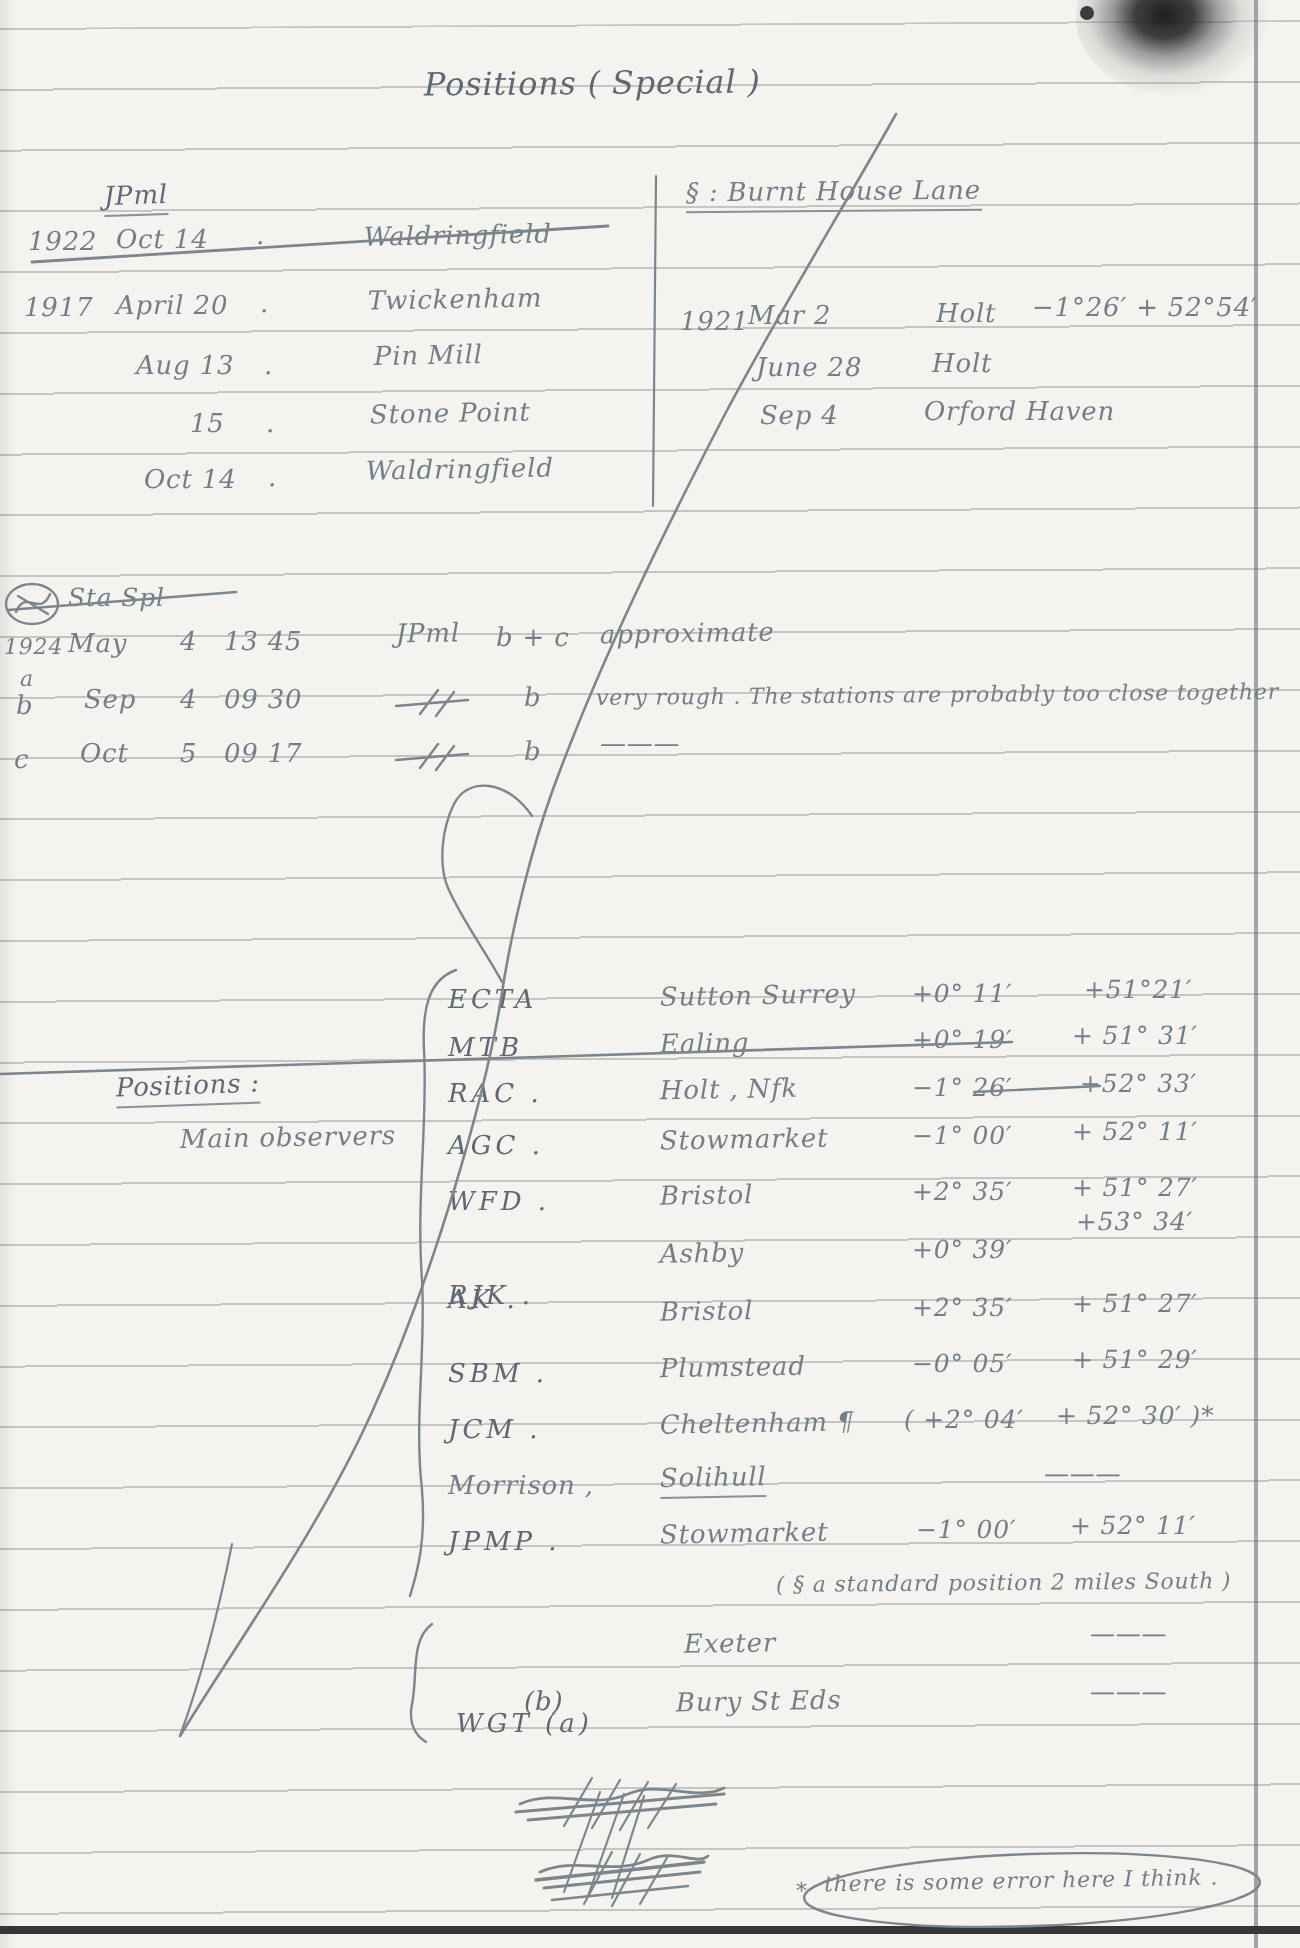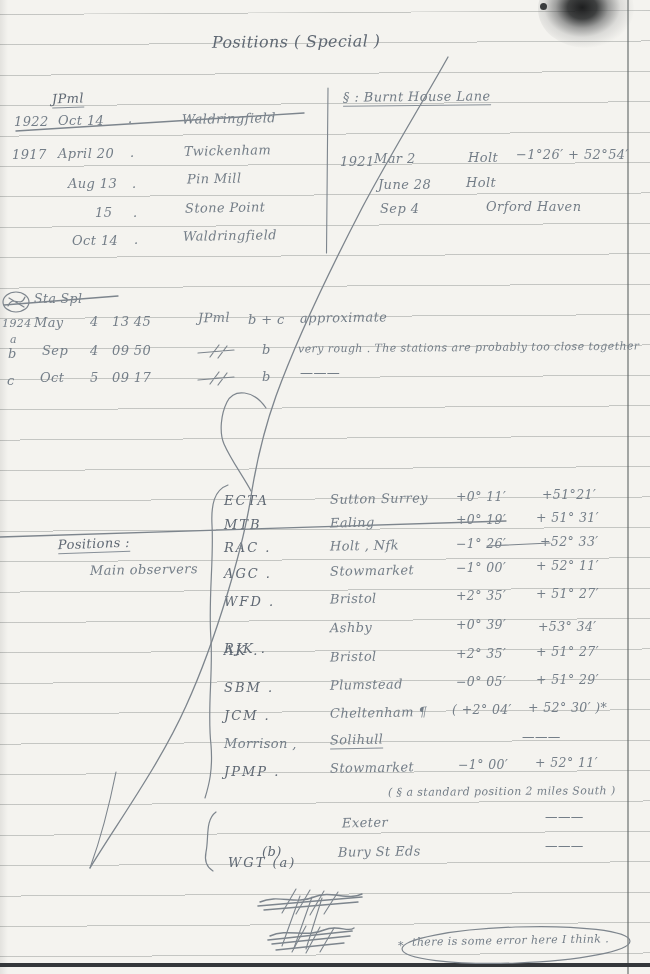--- a/index.html
+++ b/index.html
@@ -91,40 +91,40 @@
     <span class="hw" style="left:374px;top:152px;">Mar  2</span>
     <span class="hw" style="left:468px;top:151px;">Holt</span>
     <span class="hw" style="left:516px;top:148px;">−1°26′ + 52°54′</span>
   </div>
   <div>
     <span class="hw" style="left:378px;top:178px;">June 28</span>
     <span class="hw" style="left:466px;top:176px;">Holt</span>
   </div>
   <div>
     <span class="hw" style="left:380px;top:202px;">Sep  4</span>
-    <span class="hw" style="left:462px;top:200px;margin-left:24px;">Orford Haven</span>
+    <span class="hw" style="left:462px;top:200px;">Orford Haven</span>
   </div>
 
   <div class="hw md" style="left:34px;top:292px;">Sta Spl</div>
 
   <div>
     <span class="hw sm" style="left:2px;top:318px;">1924</span>
     <span class="hw sm" style="left:10px;top:334px;">a</span>
     <span class="hw" style="left:34px;top:316px;">May</span>
     <span class="hw" style="left:90px;top:315px;">4</span>
     <span class="hw" style="left:112px;top:315px;">13  45</span>
     <span class="hw r-1" style="left:198px;top:311px;">JPml</span>
     <span class="hw" style="left:248px;top:313px;">b + c</span>
     <span class="hw r-1" style="left:300px;top:311px;">approximate</span>
   </div>
   <div>
     <span class="hw" style="left:8px;top:347px;">b</span>
     <span class="hw" style="left:42px;top:344px;">Sep</span>
     <span class="hw" style="left:90px;top:344px;">4</span>
-    <span class="hw" style="left:112px;top:344px;">09  50</span>
+    <span class="hw" style="left:112px;top:344px;">09  30</span>
     <span class="hw" style="left:262px;top:343px;">b</span>
     <span class="hw sm r-05" style="left:298px;top:342px;">very rough .   The stations are probably too close together</span>
   </div>
   <div>
     <span class="hw" style="left:7px;top:374px;">c</span>
     <span class="hw" style="left:40px;top:371px;">Oct</span>
     <span class="hw" style="left:90px;top:371px;">5</span>
     <span class="hw" style="left:112px;top:371px;">09  17</span>
     <span class="hw" style="left:262px;top:370px;">b</span>
     <span class="hw" style="left:300px;top:366px;">———</span>
@@ -160,21 +160,21 @@
   <div>
     <span class="hw dark" style="left:224px;top:595px;letter-spacing:2px;">WFD .</span>
     <span class="hw r-1" style="left:330px;top:592px;">Bristol</span>
     <span class="hw md" style="left:456px;top:589px;">+2° 35′</span>
     <span class="hw md" style="left:536px;top:587px;">+ 51° 27′</span>
   </div>
   <div>
     <span class="hw dark" style="left:224px;top:644px;letter-spacing:2px;">AK .</span>
     <span class="hw r-1" style="left:330px;top:621px;">Ashby</span>
     <span class="hw md" style="left:456px;top:618px;">+0° 39′</span>
-    <span class="hw md" style="left:538px;top:620px;">+53° 34′</span>
+    <span class="hw md" style="left:538px;top:604px;">+53° 34′</span>
   </div>
   <div>
     <span class="hw dark" style="left:224px;top:642px;letter-spacing:2px;text-align:center;">RJK .</span>
     <span class="hw r-1" style="left:330px;top:650px;">Bristol</span>
     <span class="hw md" style="left:456px;top:647px;">+2° 35′</span>
     <span class="hw md" style="left:536px;top:645px;">+ 51° 27′</span>
   </div>
   <div>
     <span class="hw dark" style="left:224px;top:681px;letter-spacing:2px;">SBM .</span>
     <span class="hw r-1" style="left:330px;top:678px;">Plumstead</span>

